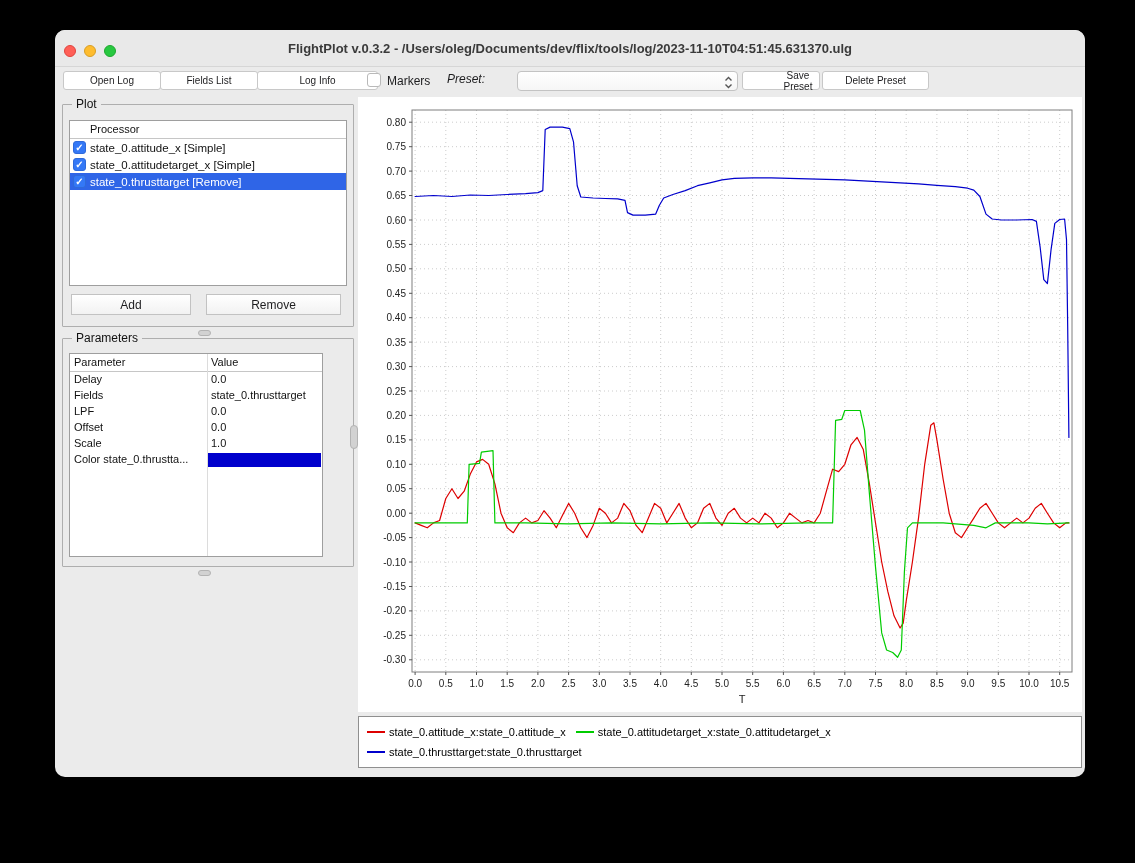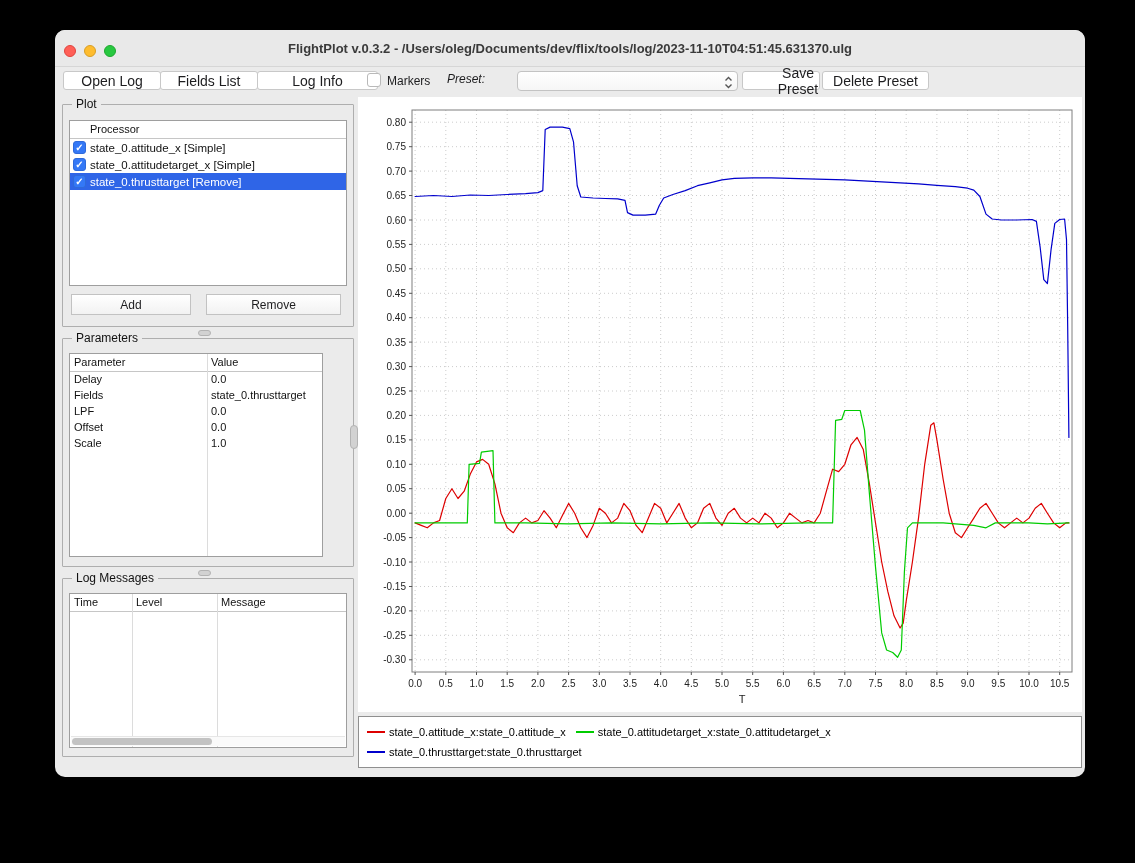--- a/index.html
+++ b/index.html
@@ -12,21 +12,21 @@
   .lights{position:absolute;left:9px;top:15px;display:flex;gap:8px;}
   .light{width:12px;height:12px;border-radius:50%;}
   .light.red{background:#ff5f57;border:1px solid #e0443e;box-sizing:border-box;}
   .light.yellow{background:#febc2e;border:1px solid #d89e24;box-sizing:border-box;}
   .light.green{background:#28c840;border:1px solid #1fa82f;box-sizing:border-box;}
   .title-text{position:absolute;left:0;right:0;top:0;height:36px;display:flex;align-items:center;justify-content:center;
               font-size:13px;font-weight:bold;color:#3a3a3a;white-space:nowrap;}
   
   .toolbar{position:absolute;left:0;top:41px;width:100%;height:24px;}
   .tb-btn{position:absolute;top:0;height:19px;background:#ffffff;border:1px solid #c8c8c8;border-radius:3px;
-          font-size:14px;color:#1d1d1f;display:flex;align-items:center;justify-content:center;box-sizing:border-box;cursor:default;}
+          font-size:10px;color:#1d1d1f;display:flex;align-items:center;justify-content:center;box-sizing:border-box;cursor:default;}
   .mk-box{position:absolute;top:2px;width:14px;height:14px;background:#fff;border:1px solid #b9b9b9;border-radius:3px;box-sizing:border-box;}
   .mk-label{position:absolute;top:3px;font-size:12px;color:#1d1d1f;}
   .preset-label{position:absolute;top:1px;font-size:12px;color:#1d1d1f;font-style:italic;}
   .combo{position:absolute;top:0;height:20px;background:linear-gradient(#ffffff,#f6f6f6);border:1px solid #c3c3c3;
          border-radius:4px;box-sizing:border-box;}
   .combo-chevrons{position:absolute;right:4px;top:3px;}
   
   .group{position:absolute;border:1px solid #aeaeae;border-radius:1px;}
   .group-title{position:absolute;top:-8px;left:9px;background:#ebebeb;padding:0 4px;font-size:12px;color:#111;}
   .swing-table{position:absolute;background:#fff;border:1px solid #9e9e9e;box-sizing:border-box;overflow:hidden;}
@@ -147,43 +147,32 @@
               <span class="pcell-value">0.0</span>
             </div>
             <div class="param-row">
               <span class="pcell-name">Offset</span>
               <span class="pcell-value">0.0</span>
             </div>
             <div class="param-row">
               <span class="pcell-name">Scale</span>
               <span class="pcell-value">1.0</span>
             </div>
+            <div class="param-row">
+              <span class="pcell-name">Color state_0.thrustta...</span>
+              <span class="pcell-swatch" style="background: rgb(0, 0, 204);"></span>
+            </div>
           </div>
       </div>
     </div>
 
     <div class="split-dot" style="left:143px;top:540px;width:13px;height:6px;"></div>
 
     <div class="split-dot" style="left:295px;top:395px;width:8px;height:24px;"></div>
 
-    <div class="group" style="left:7px;top:548px;width:290px;height:177px;">
-      <span class="group-title">Log Messages</span>
-      <div class="swing-table" style="left:6px;top:14px;width:278px;height:155px;">
-        <div class="thead">
-          <span class="hcell" style="left:4px;">Time</span>
-          <span class="hcell" style="left:66px;">Level</span>
-          <span class="hcell" style="left:151px;">Message</span>
-        </div>
-        <div class="vsep" style="left:62px;"></div>
-        <div class="vsep" style="left:147px;"></div>
-        <div class="hscroll">
-          <div class="hthumb"></div>
-        </div>
-      </div>
-    </div>
 
     <div class="chart-panel">
       <svg id="chart-svg" width="724" height="615" viewBox="0 0 724 615">
           <line x1="57.1" y1="13" x2="57.1" y2="575" stroke="#cccccc" stroke-width="1" stroke-dasharray="1,3"></line>
           <line x1="87.8" y1="13" x2="87.8" y2="575" stroke="#cccccc" stroke-width="1" stroke-dasharray="1,3"></line>
           <line x1="118.5" y1="13" x2="118.5" y2="575" stroke="#cccccc" stroke-width="1" stroke-dasharray="1,3"></line>
           <line x1="149.2" y1="13" x2="149.2" y2="575" stroke="#cccccc" stroke-width="1" stroke-dasharray="1,3"></line>
           <line x1="179.9" y1="13" x2="179.9" y2="575" stroke="#cccccc" stroke-width="1" stroke-dasharray="1,3"></line>
           <line x1="210.6" y1="13" x2="210.6" y2="575" stroke="#cccccc" stroke-width="1" stroke-dasharray="1,3"></line>
           <line x1="241.3" y1="13" x2="241.3" y2="575" stroke="#cccccc" stroke-width="1" stroke-dasharray="1,3"></line>

